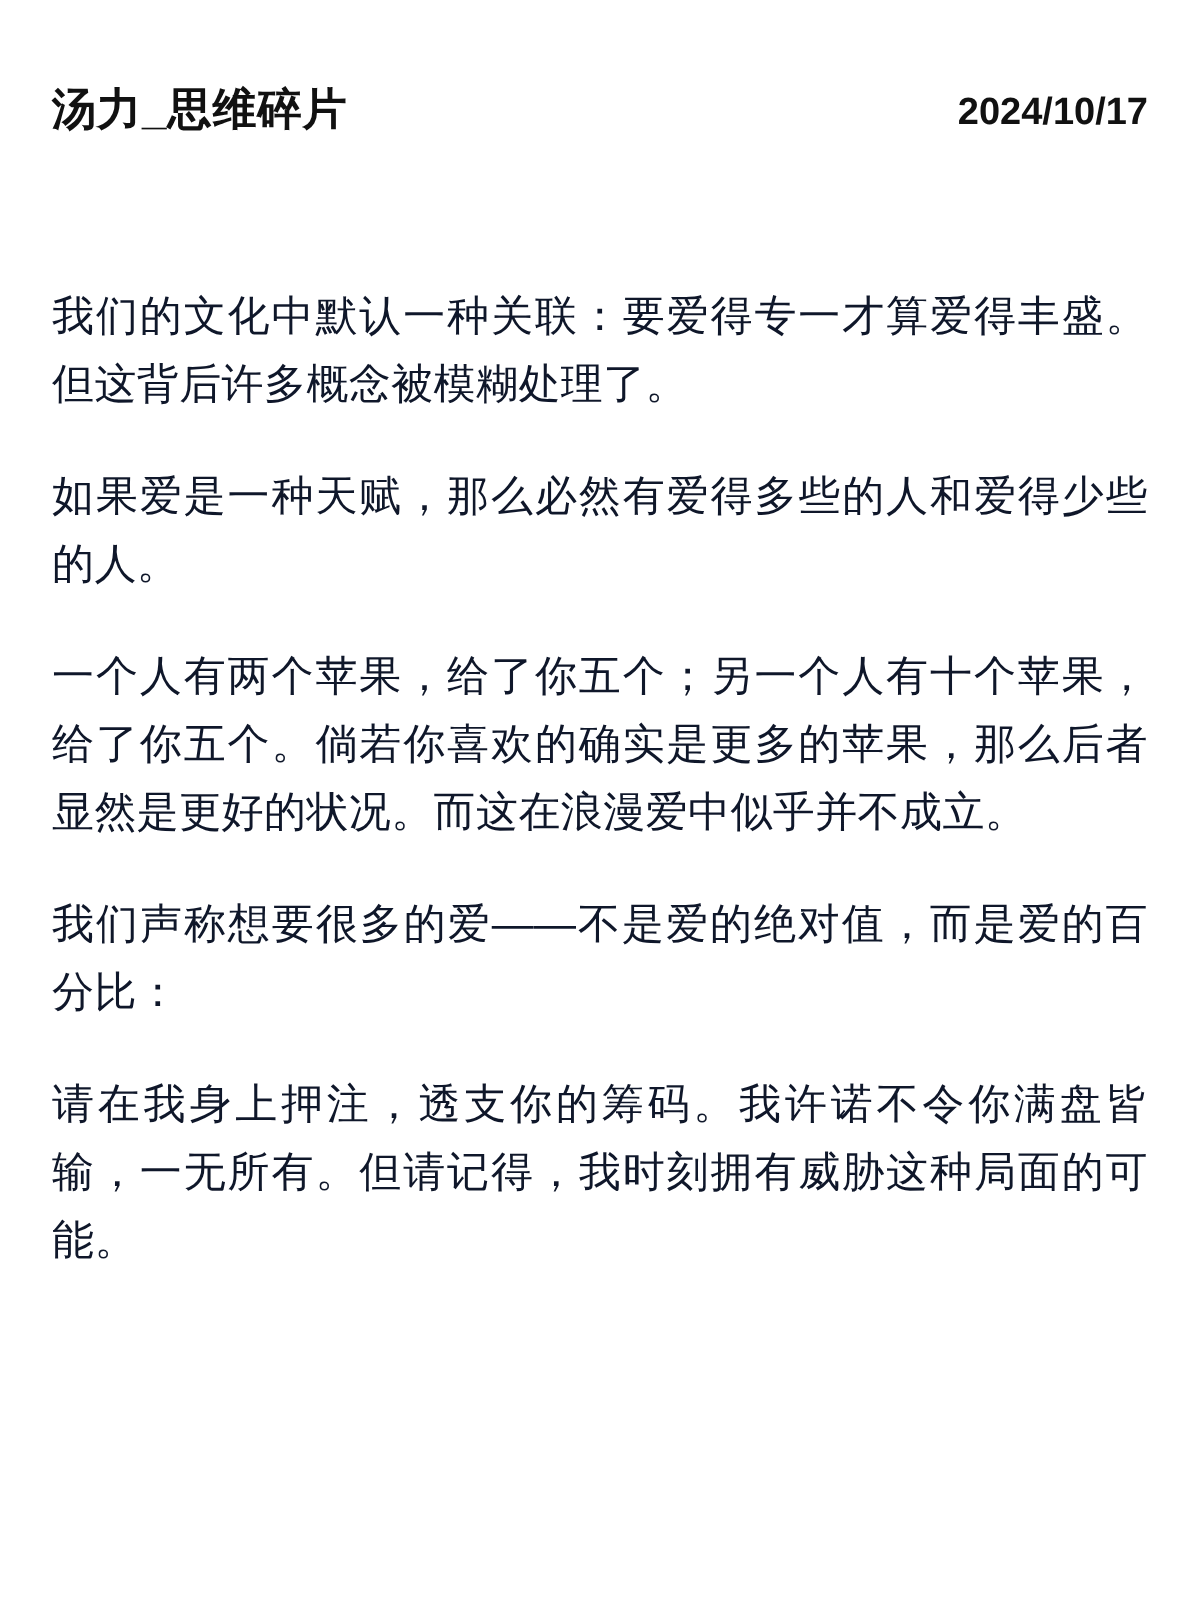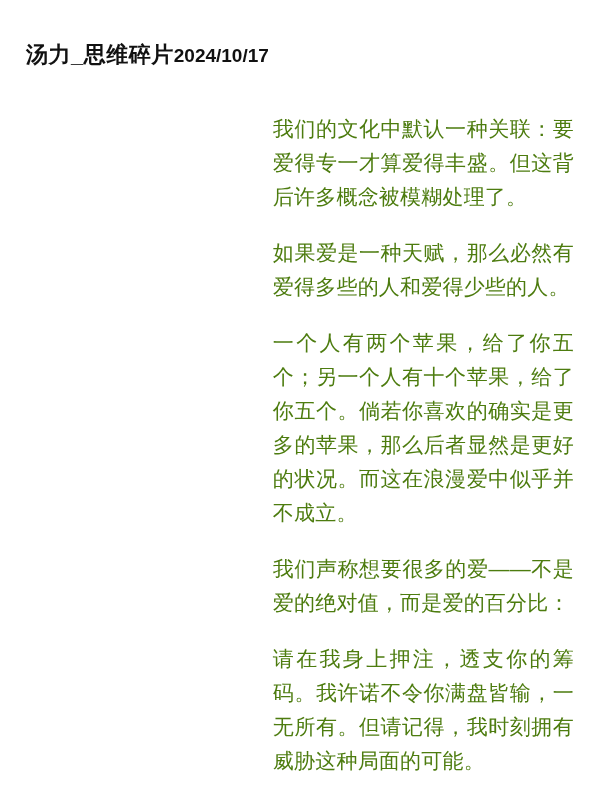--- a/index.html
+++ b/index.html
@@ -13,21 +13,21 @@
     font-family: "Liberation Sans", "DejaVu Sans", sans-serif;
     color: #000000;
     overflow: hidden;
   }
   .page {
     box-sizing: border-box;
     width: 600px;
     height: 800px;
     padding: 40px 24px 0 24px;
     display: flex;
-    flex-direction: row;
+    flex-direction: column;
   }
   .doc-header {
     display: flex;
     align-items: baseline;
     justify-content: space-between;
     padding: 0 2px;
   }
   .doc-title {
     font-size: 22px;
     font-weight: 700;
@@ -44,21 +44,21 @@
   .doc-body {
     margin-top: 72px;
     padding: 0 2px;
   }
   .paragraph {
     font-size: 21px;
     line-height: 1.62;
     text-align: justify;
     text-justify: inter-ideograph;
     margin: 0 0 22px 0;
-    color: #4d7c0f;
+    color: #0f172a;
     letter-spacing: 0.2px;
   }
   .paragraph:last-child {
     margin-bottom: 10px;
   }
 </style>
 </head>
 <body>
 
 <div class="page">

